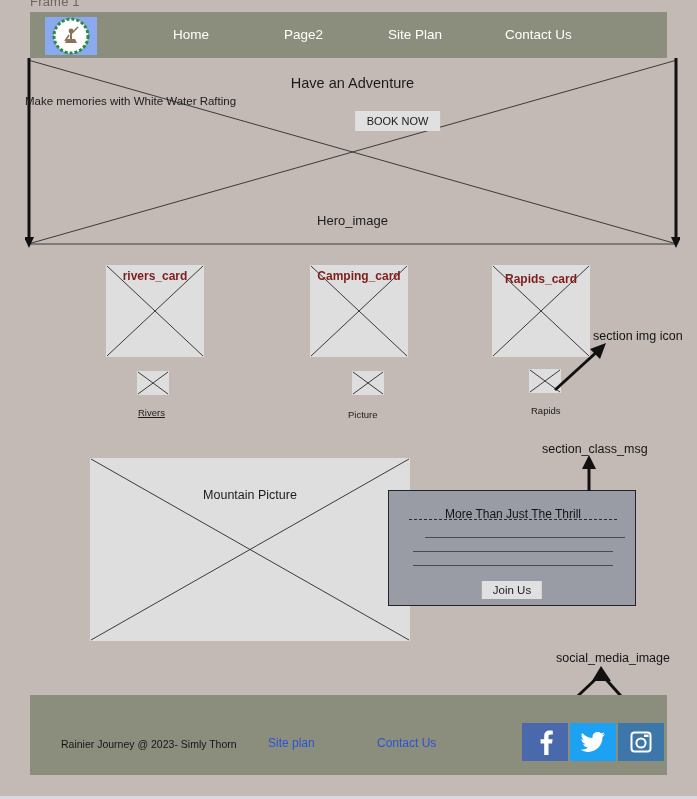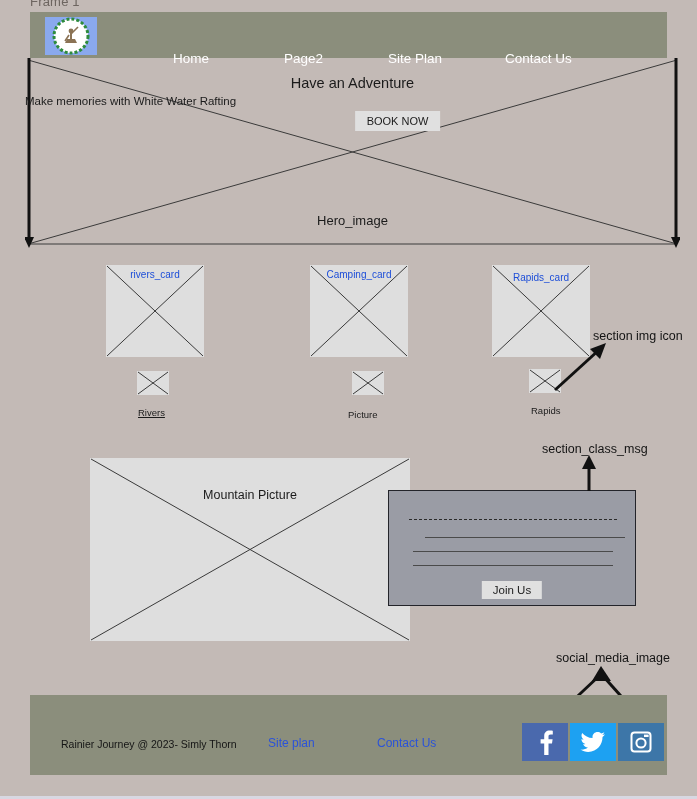--- a/index.html
+++ b/index.html
@@ -49,21 +49,20 @@
     background: #8aa9ee;
     overflow: hidden;
   }
   .logo svg { display: block; }
   .nav-links {
     position: absolute;
     left: 110px;
     top: 0;
     height: 46px;
     width: 470px;
-    margin-top: 24px;
   }
   .nav-link {
     position: absolute;
     top: 15px;
     font-size: 13.5px;
     color: #ffffff;
     white-space: nowrap;
     cursor: pointer;
   }
   .nav-link.n0 { left: 33px; }
@@ -134,24 +133,25 @@
     background: #dedede;
   }
   .card.c0 { left: 106px; top: 265px; }
   .card.c1 { left: 310px; top: 265px; }
   .card.c2 { left: 492px; top: 265px; }
   .card-label {
     position: absolute;
     top: 4px;
     left: 50%;
     transform: translateX(-50%);
-    font-size: 10px;
-    color: #1d4ed8;
+    font-size: 12px;
+    color: #7f1d1d;
     white-space: nowrap;
     z-index: 3;
+    font-weight: bold;
   }
   .xbox { position: absolute; left: 0; top: 0; }
 
   .sicon {
     position: absolute;
     width: 32px;
     height: 24px;
     background: #dedede;
   }
   .sicon.s0 { left: 137px; top: 371px; }
@@ -399,20 +399,21 @@
 
   <div class="mountain">
     <svg class="xbox" width="320" height="183" viewBox="0 0 320 183">
       <line x1="1" y1="1" x2="319" y2="182" stroke="#3a3a3a" stroke-width="1"></line>
       <line x1="319" y1="1" x2="1" y2="182" stroke="#3a3a3a" stroke-width="1"></line>
     </svg>
     <div class="mountain-label">Mountain Picture</div>
   </div>
 
   <div class="msgbox">
+    <div class="msg-title">More Than Just The Thrill</div>
     <div class="msg-dashline"></div>
     <div class="msg-line m0"></div>
     <div class="msg-line m1"></div>
     <div class="msg-line m2"></div>
     <button class="join-us">Join Us</button>
   </div>
 
   <div class="anno a-class">section_class_msg</div>
   <svg class="anno-arrow" style="left:575px; top:455px;" width="28" height="38" viewBox="0 0 28 38">
     <line x1="14" y1="36" x2="14" y2="9" stroke="#111111" stroke-width="3"></line>

